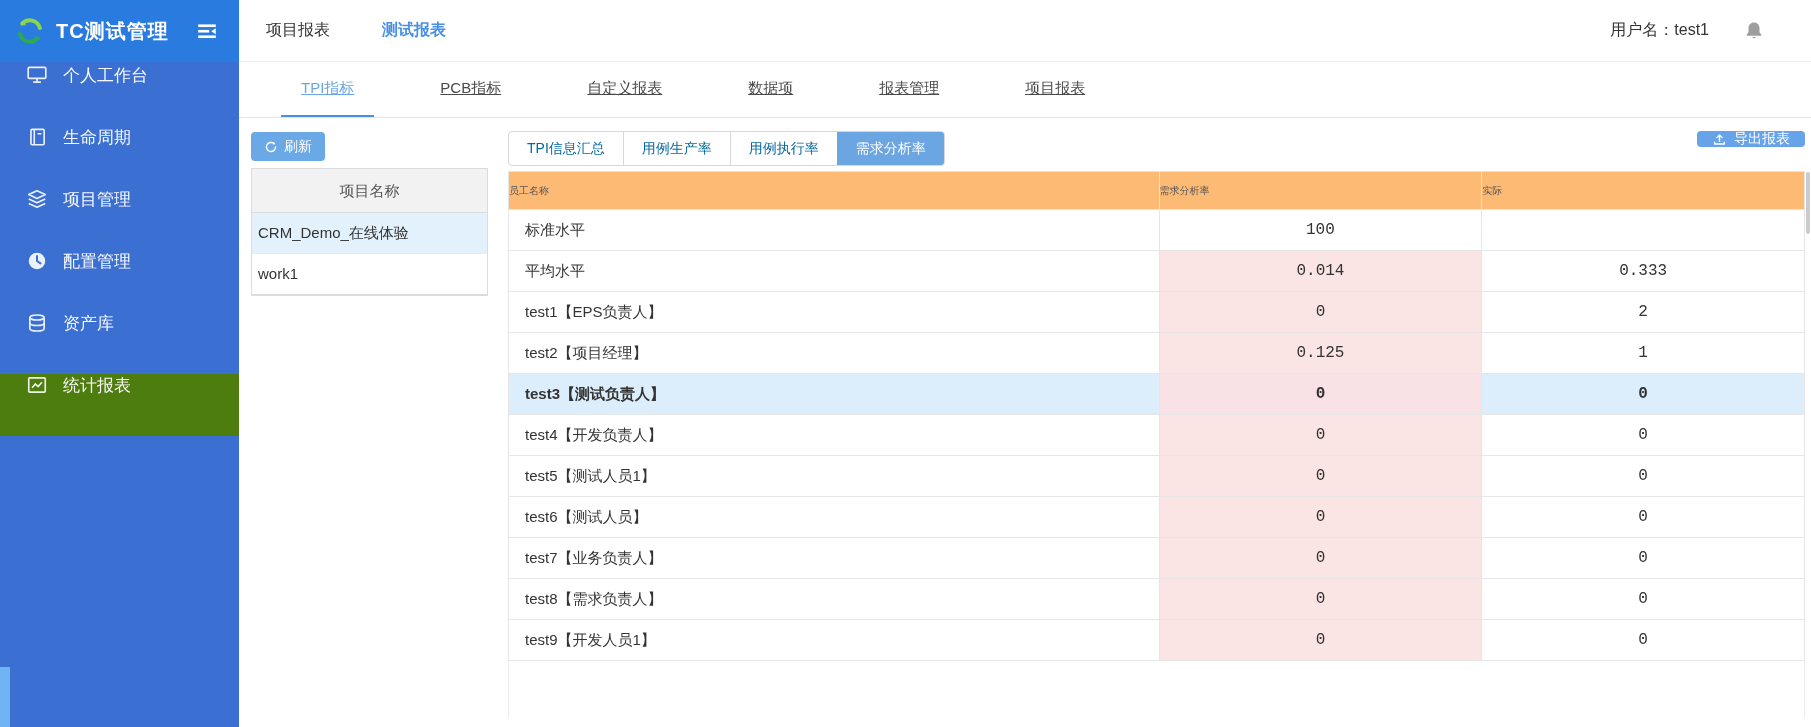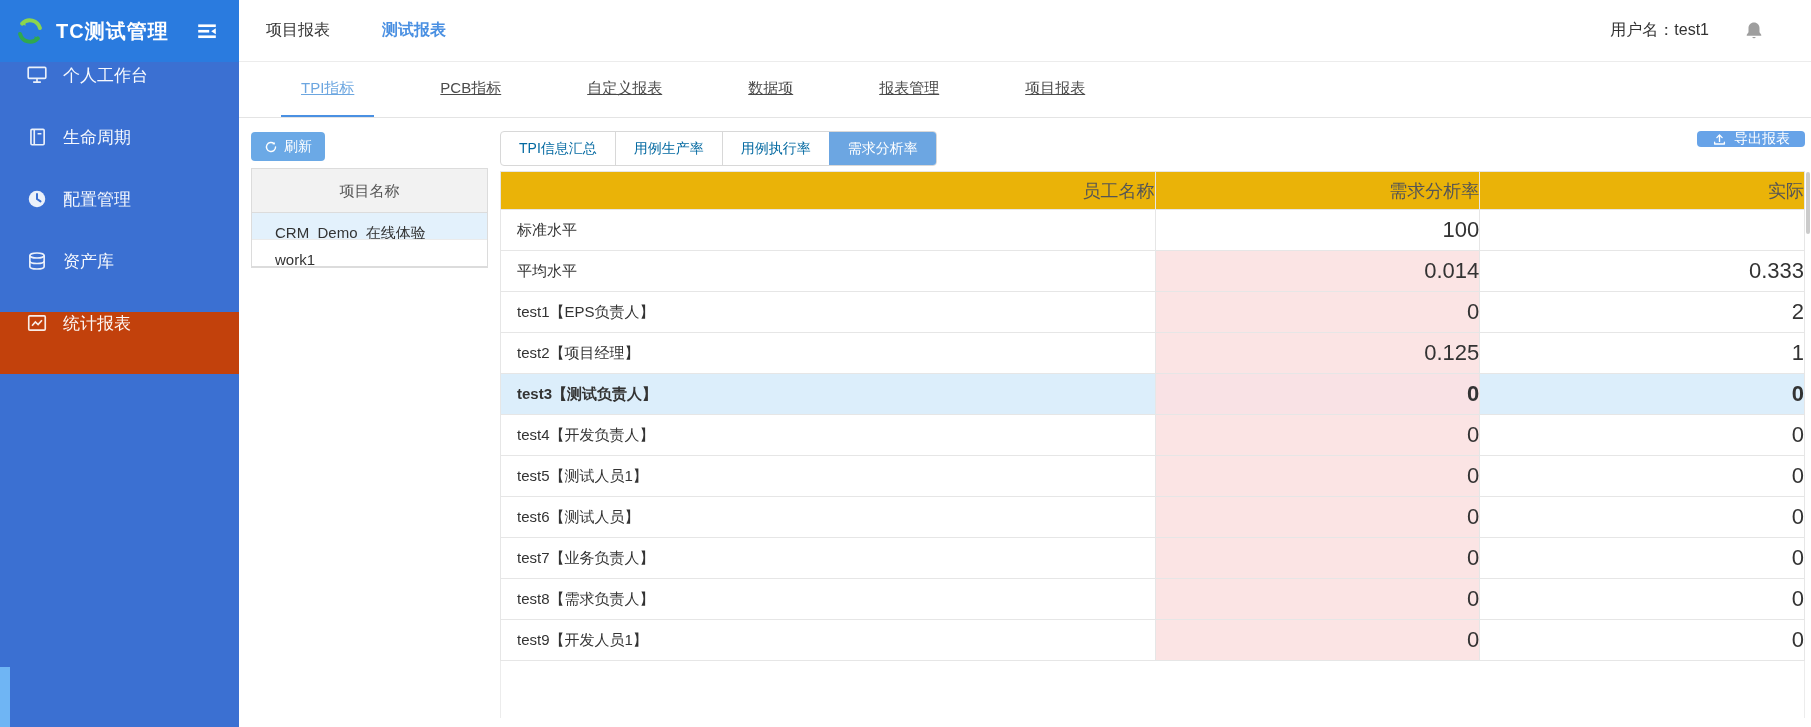--- a/index.html
+++ b/index.html
@@ -9,65 +9,65 @@
 
   
   .sidebar { position:relative; width:239px; flex-shrink:0; background:#3B70D2; color:#fff; }
   .sidebar-header { height:62px; background:#2A7BDF; display:flex; align-items:center; padding:0 20px 0 16px; }
   .logo { width:28px; height:28px; margin-right:12px; flex-shrink:0; }
   .sidebar-title { font-size:20px; font-weight:bold; letter-spacing:1px; flex:1; white-space:nowrap; }
   .collapse-btn { width:24px; height:24px; cursor:pointer; display:flex; align-items:center; justify-content:center; }
   .menu { padding-top:2px; }
   .menu-item { height:62px; display:flex; align-items:flex-start; padding-left:26px; cursor:pointer; font-size:17px; color:rgba(255,255,255,.96); }
   .menu-item .mi-icon { width:22px; height:22px; margin-right:15px; opacity:.9; flex-shrink:0; }
-  .menu-item.active { background:#c2410c; }
+  .menu-item.active { background:#4d7c0f; }
   .sidebar-scroll-thumb { position:absolute; left:0; bottom:0; width:10px; height:60px; background:#6FB5F4; }
 
   
   .main { flex:1; min-width:0; display:flex; flex-direction:column; background:#fff; }
 
   .topbar { height:62px; flex-shrink:0; display:flex; align-items:center; padding:0 46px 0 27px; border-bottom:1px solid #ececec; }
   .topnav-item { font-size:16px; color:#333; cursor:pointer; }
   .topnav-item.active { color:#4A90E2; font-weight:bold; margin-left:52px; }
   .topbar-right { margin-left:auto; display:flex; align-items:center; }
   .username { font-size:16px; color:#333; margin-right:34px; white-space:nowrap; }
   .bell { width:22px; height:22px; cursor:pointer; }
 
   .tabbar { height:56px; flex-shrink:0; display:flex; align-items:stretch; padding-left:42px; border-bottom:1px solid #e4e4e4; }
   .tab { padding:0 20px; margin-right:46px; display:flex; align-items:center; font-size:15px; color:#4a4a4a; cursor:pointer; border-bottom:2px solid transparent;text-decoration:underline; }
   .tab.active { color:#6CA6E0; border-bottom-color:#4A90E2; }
 
-  .content { flex:1; display:flex; gap:12px; padding:13px 6px 0 12px; position:relative; overflow:hidden; }
+  .content { flex:1; display:flex; gap:20px; padding:13px 6px 0 12px; position:relative; overflow:hidden; }
   .left-col { width:237px; flex-shrink:0; }
   .right-col { flex:1; min-width:0; }
 
   .btn { border:none; border-radius:4px; color:#fff; cursor:pointer; display:inline-flex; align-items:center; font-family:inherit; }
   .refresh-btn { height:29px; margin-top:1px; padding:0 13px; background:#6BA9E6; font-size:14px; }
   .refresh-btn svg { width:14px; height:14px; margin-right:6px; }
   .export-btn { height:16px; padding:0 15px; background:#67A3E8; font-size:14px; }
   .export-btn svg { width:15px; height:15px; margin-right:7px; }
 
   .project-panel { margin-top:7px; border:1px solid #dcdcdc; background:#fff; }
   .project-panel-header { height:44px; line-height:43px; text-align:center; background:#f2f2f2; border-bottom:1px solid #dcdcdc; font-size:15px; color:#555; }
-  .project-row { height:27px; line-height:40px; padding-left:23px; font-size:15px; color:#333; border-bottom:1px solid #ebebeb; cursor:pointer; white-space:nowrap; overflow:hidden; }
+  .project-row { height:41px; line-height:40px; padding-left:6px; font-size:15px; color:#333; border-bottom:1px solid #ebebeb; cursor:pointer; white-space:nowrap; overflow:hidden; }
   .project-row:last-child { border-bottom:1px solid #dcdcdc; }
   .project-row.selected { background:#E3F1FC; }
 
   .toolbar-row { display:flex; justify-content:space-between; align-items:flex-start; }
   .switch-group { display:inline-flex; border:1px solid #d8d8d8; border-radius:4px; overflow:hidden; background:#fff; }
   .switch-item { height:33px; line-height:32px; padding:0 18px; font-size:14px; color:#0369a1; cursor:pointer; border-left:1px solid #d8d8d8; white-space:nowrap; }
   .switch-item:first-child { border-left:none; }
   .switch-item.active { background:#6CA6E2; color:#fff; border-left-color:#6CA6E2; }
 
   table.report { width:100%; margin-top:5px; border-collapse:collapse; table-layout:fixed; }
   .report th, .report td { border:1px solid #e6e6e6; }
-  .report th { height:38px; background:#eab308; font-weight:normal; font-size:18px; color:#555; text-align:right; }
+  .report th { height:38px; background:#fdba74; font-weight:normal; font-size:10px; color:#555; text-align:left; }
   .report td { height:41px; font-size:15px; color:#333; padding:0; }
   .report td.name-cell { text-align:left; padding-left:16px; }
-  .report td.num-cell { text-align:right; font-size:22px; }
+  .report td.num-cell { text-align:center; font-size:16px;font-family:Liberation Mono, monospace; }
   .report td.pink { background:#FBE4E4;margin-left:40px; }
   .report tr.selected td { background:#DCEEFB; font-weight:bold; }
   .report tr.selected td.pink { background:#F9E2E5; }
   .table-tail { height:57px; border-left:1px solid #ececec; border-right:1px solid #ececec; }
 
   .page-scroll-thumb { position:absolute; right:1px; top:54px; width:4px; height:62px; border-radius:2px; background:#cbcbcb; }
 </style>
 </head>
 <body>
 
@@ -98,20 +98,28 @@
             <path d="M6.5 16.5h7M10 13v3.5"></path>
         </svg>
         <span>个人工作台</span>
       </div>
       <div class="menu-item">
         <svg class="mi-icon" viewBox="0 0 20 20" fill="none" stroke="#fff" stroke-width="1.5">
           <rect x="4.5" y="3" width="12" height="14" rx="1"></rect>
             <path d="M7.5 3v14M10.5 7h3.5"></path>
         </svg>
         <span>生命周期</span>
+      </div>
+      <div class="menu-item">
+        <svg class="mi-icon" viewBox="0 0 20 20" fill="none" stroke="#fff" stroke-width="1.5" stroke-linejoin="round">
+          <path d="M10 2.5 17.5 6 10 9.5 2.5 6z"></path>
+            <path d="M2.5 10 10 13.5 17.5 10"></path>
+            <path d="M2.5 14 10 17.5 17.5 14"></path>
+        </svg>
+        <span>项目管理</span>
       </div>
       <div class="menu-item">
         <svg class="mi-icon" viewBox="0 0 20 20">
           <circle cx="10" cy="10" r="7.5" fill="#fff"></circle>
             <path d="M10 5.5V10l3.2 2.2" stroke="#3B70D2" stroke-width="1.8" fill="none" stroke-linecap="round"></path>
         </svg>
         <span>配置管理</span>
       </div>
       <div class="menu-item">
         <svg class="mi-icon" viewBox="0 0 20 20" fill="none" stroke="#fff" stroke-width="1.5">

